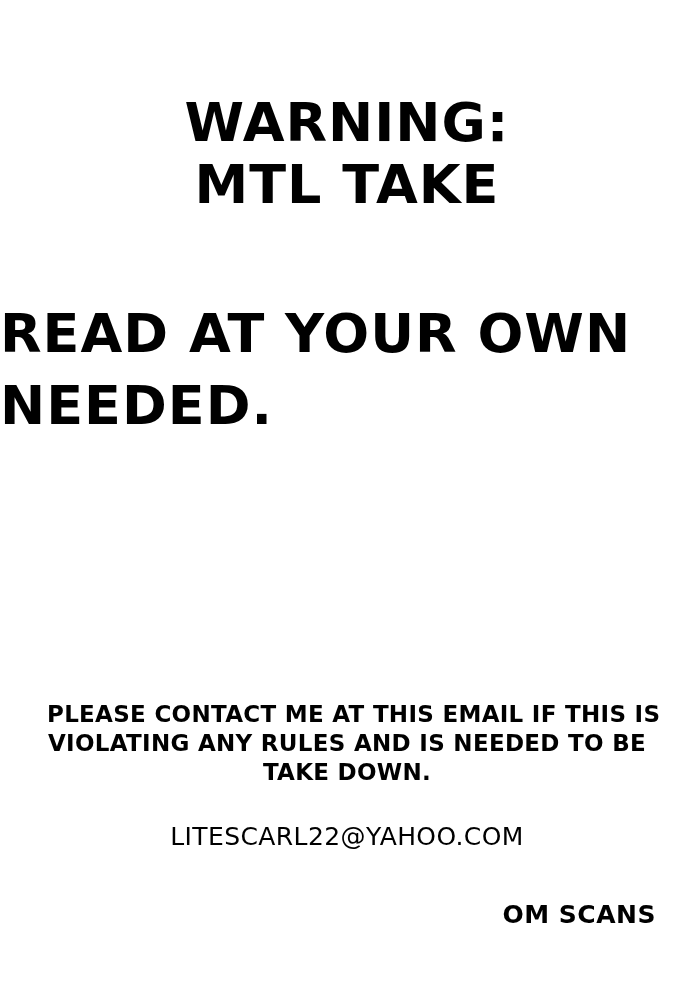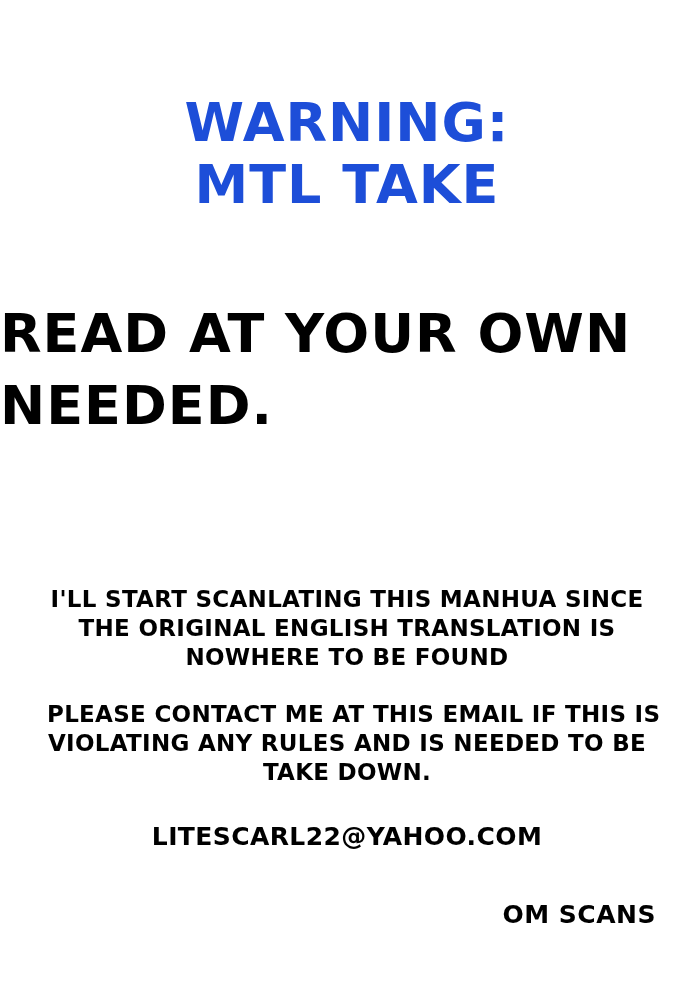--- a/index.html
+++ b/index.html
@@ -30,21 +30,21 @@
     width: 694px;
     text-align: center;
   }
   .headline-line {
     display: block;
     font-family: "DejaVu Sans", sans-serif;
     font-weight: 700;
     font-size: 54px;
     line-height: 62px;
     letter-spacing: 1px;
-    color: #1d4ed8;
+    color: #000000;
     white-space: nowrap;
   }
 
   .subhead {
     position: absolute;
     left: 0;
     top: 298px;
     width: 694px;
     text-align: left;
   }
@@ -82,21 +82,21 @@
   #para1 { top: 585px; }
   #para2 { top: 700px; }
 
   .email {
     position: absolute;
     left: 0;
     top: 822px;
     width: 694px;
     text-align: center;
     font-family: "DejaVu Sans", sans-serif;
-    font-weight: 700;
+    font-weight: 400;
     font-size: 25px;
     line-height: 30px;
     letter-spacing: 0.4px;
     color: #000;
   }
 
   .signature {
     position: absolute;
     right: 38px;
     top: 900px;
@@ -117,25 +117,20 @@
   <div class="headline">
     <span class="headline-line">WARNING:</span>
     <span class="headline-line">MTL TAKE</span>
   </div>
 
   <div class="subhead">
     <span class="subhead-line">READ AT YOUR OWN</span>
     <span class="subhead-line">NEEDED.</span>
   </div>
 
-  <div class="body-block para" id="para1">
-    <span class="pline">I'LL START SCANLATING THIS MANHUA SINCE</span>
-    <span class="pline">THE ORIGINAL ENGLISH TRANSLATION IS</span>
-    <span class="pline">NOWHERE TO BE FOUND</span>
-  </div>
 
   <div class="body-block para" id="para2">
     <span class="pline">PLEASE CONTACT ME AT THIS EMAIL IF THIS IS</span>
     <span class="pline">VIOLATING ANY RULES AND IS NEEDED TO BE</span>
     <span class="pline">TAKE DOWN.</span>
   </div>
 
   <div class="email">LITESCARL22@YAHOO.COM</div>
 
   <div class="signature">OM SCANS</div>

